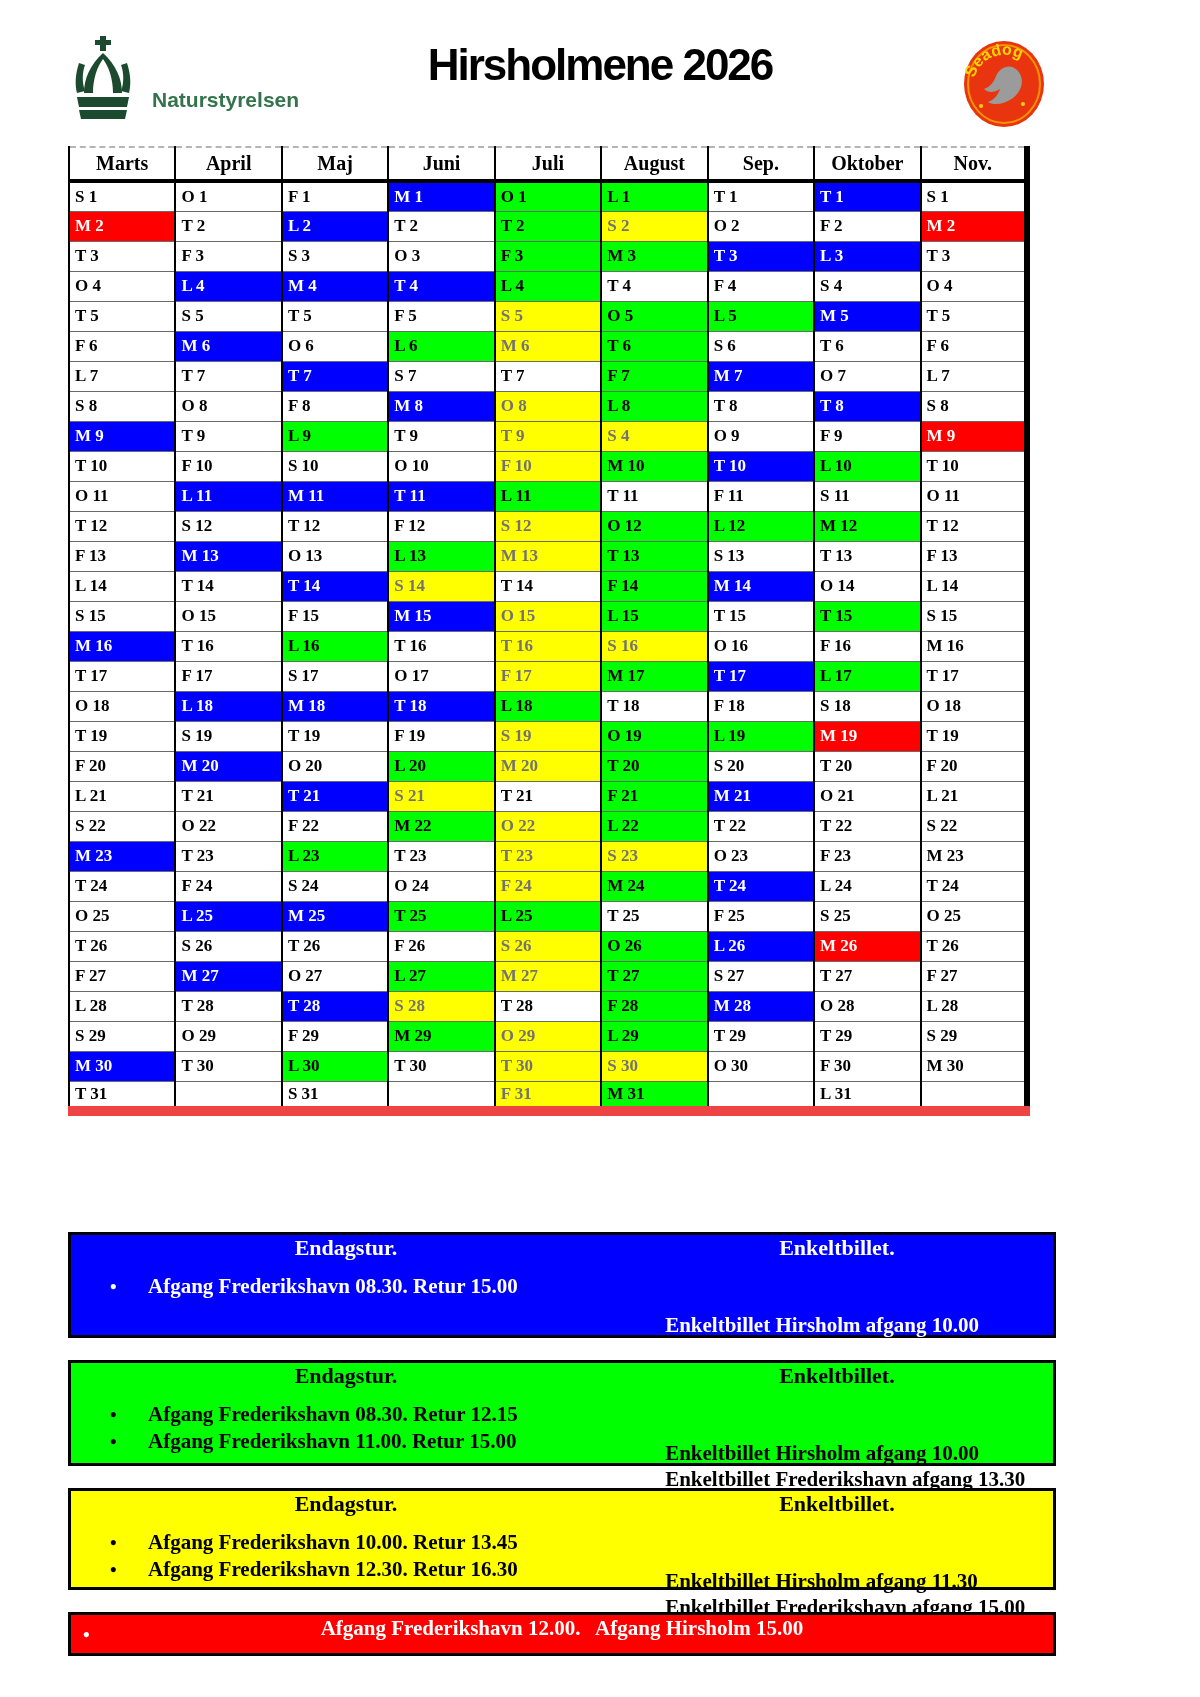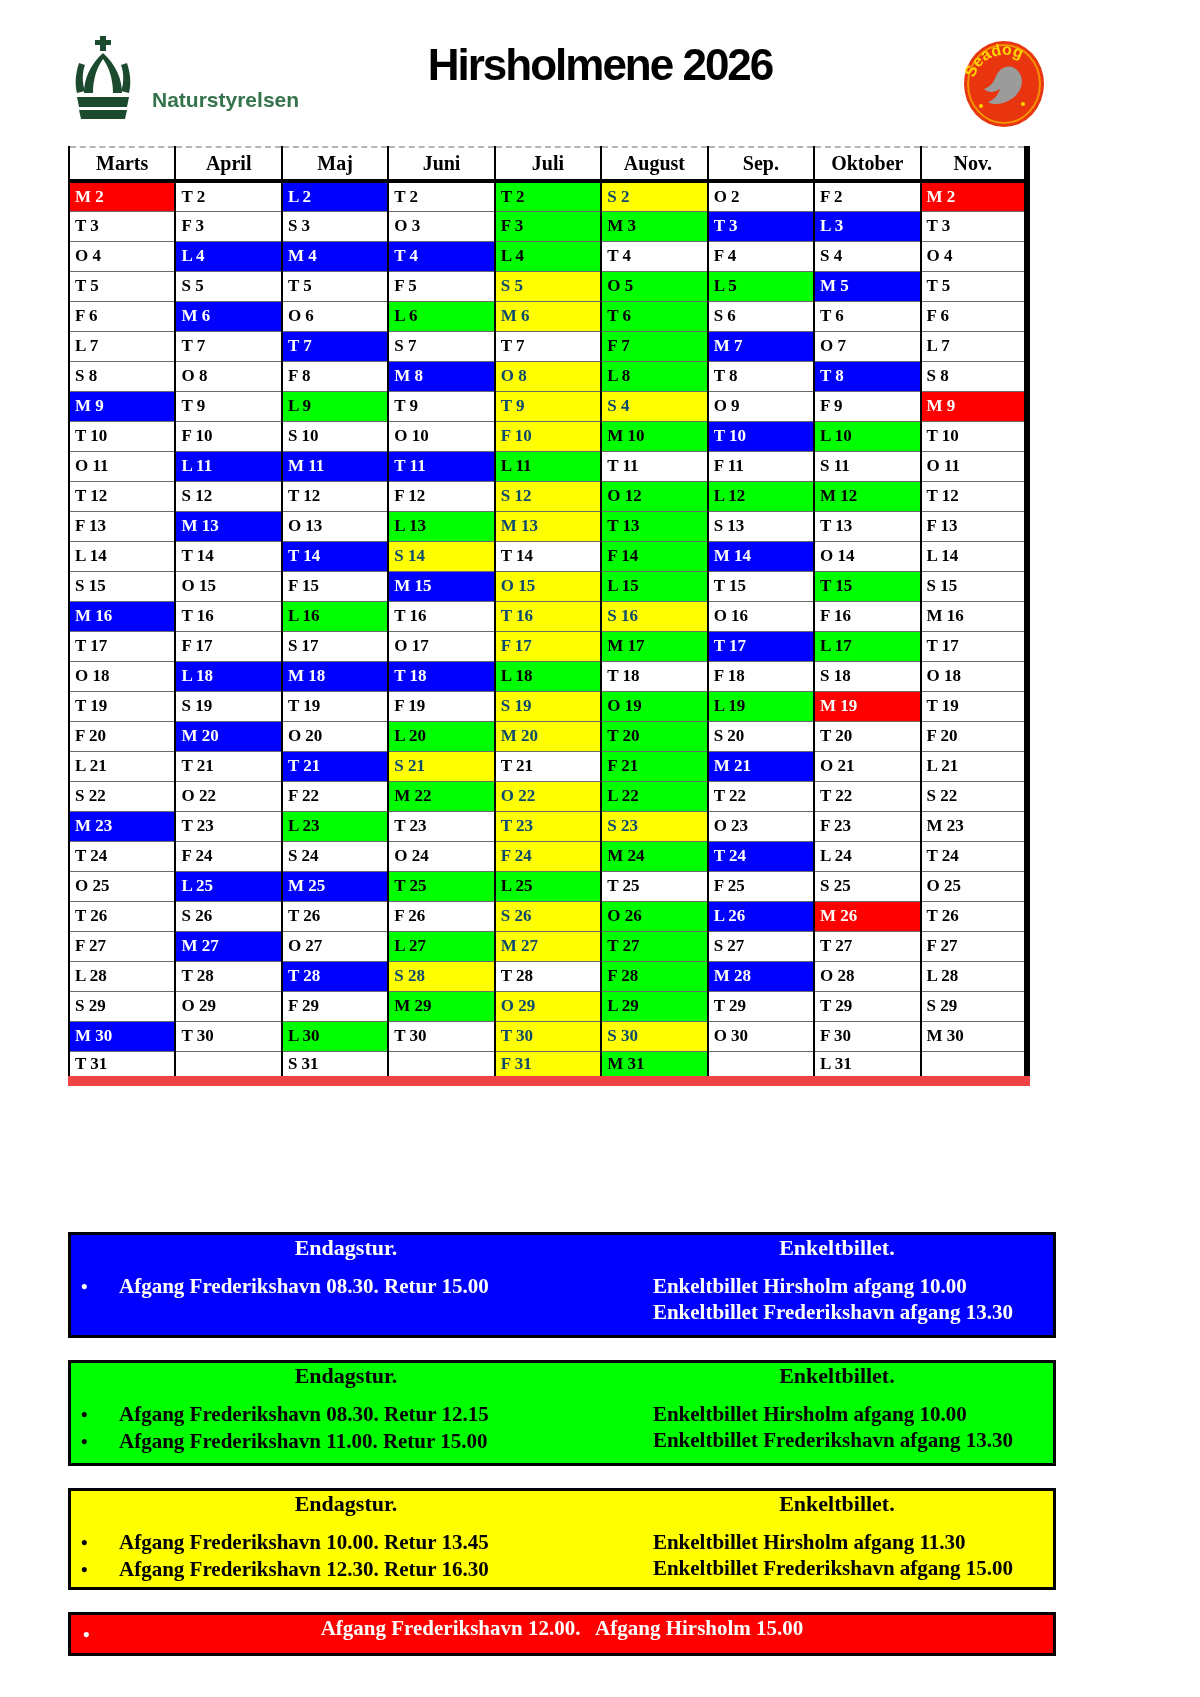--- a/index.html
+++ b/index.html
@@ -38,38 +38,38 @@
   table.cal th:last-child  { border-right:2px dashed #b5b5b5; }
   table.cal td {
     height:30px; font-size:17px; font-weight:bold; padding-left:5px;
     border-left:2px solid #000; border-right:2px solid #000;
     border-top:1px solid #6a6a6a; border-bottom:1px solid #6a6a6a;
     white-space:nowrap; overflow:hidden;
   }
   td.c-w { background:#fff;              color:#000; }
   td.c-b { background:var(--blue,#0000FF);   color:#fff; }
   td.c-g { background:var(--green,#00FF00);  color:#000; }
-  td.c-y { background:var(--yellow,#FFFF00); color:#0c4a6e;margin-top:7px; }
+  td.c-y { background:var(--yellow,#FFFF00); color:#737373;margin-top:7px; }
   td.c-r { background:var(--red,#FF0000);    color:#fff;margin-top:12px; }
   
   .legend {
     position:absolute; left:68px; width:988px;
     border:3px solid #000; font-weight:bold;
   }
   .box-blue   { top:1232px; height:106px; background:var(--blue,#0000FF);   color:#fff; }
   .box-green  { top:1360px; height:106px; background:var(--green,#00FF00);  color:#000; }
   .box-yellow { top:1488px; height:102px; background:var(--yellow,#FFFF00); color:#000; }
   .box-red    { top:1612px; height:44px;  background:var(--red,#FF0000);    color:#fff; }
   .lg-titles { display:flex; }
   .lg-title  { font-size:22px; text-align:center; }
   .lg-title.lt { width:56%; }
   .lg-title.rt { width:44%; }
   .lg-cols { display:flex; margin-top:12px; }
-  .lg-left  { width:56%; }
-  .lg-right { width:44%; padding-left:32px; }
+  .lg-left  { width:56%;margin-left:29px; }
+  .lg-right { width:44%; padding-left:32px;margin-top:39px; }
   .lg-item { font-size:21px; line-height:26px; }
   .lg-left .lg-item .bullet {
     display:inline-block; width:48px; padding-left:10px; font-size:19px;
   }
   .box-red .bullet { position:absolute; left:12px; top:9px; font-size:19px; }
   .red-line { text-align:center; font-size:21px; line-height:27px; white-space:pre; }
 </style>
 </head>
 <body>
 
@@ -109,20 +109,31 @@
         <th>Juni</th>
         <th>Juli</th>
         <th>August</th>
         <th>Sep.</th>
         <th>Oktober</th>
         <th>Nov.</th>
       </tr>
     </thead>
   <tbody id="cal-body">
       <tr>
+        <td class="c-w">S 1</td>
+        <td class="c-w">O 1</td>
+        <td class="c-w">F 1</td>
+        <td class="c-b">M 1</td>
+        <td class="c-g">O 1</td>
+        <td class="c-g">L 1</td>
+        <td class="c-w">T 1</td>
+        <td class="c-b">T 1</td>
+        <td class="c-w">S 1</td>
+      </tr>
+      <tr>
         <td class="c-r">M 2</td>
         <td class="c-w">T 2</td>
         <td class="c-b">L 2</td>
         <td class="c-w">T 2</td>
         <td class="c-g">T 2</td>
         <td class="c-y">S 2</td>
         <td class="c-w">O 2</td>
         <td class="c-w">F 2</td>
         <td class="c-r">M 2</td>
       </tr>

